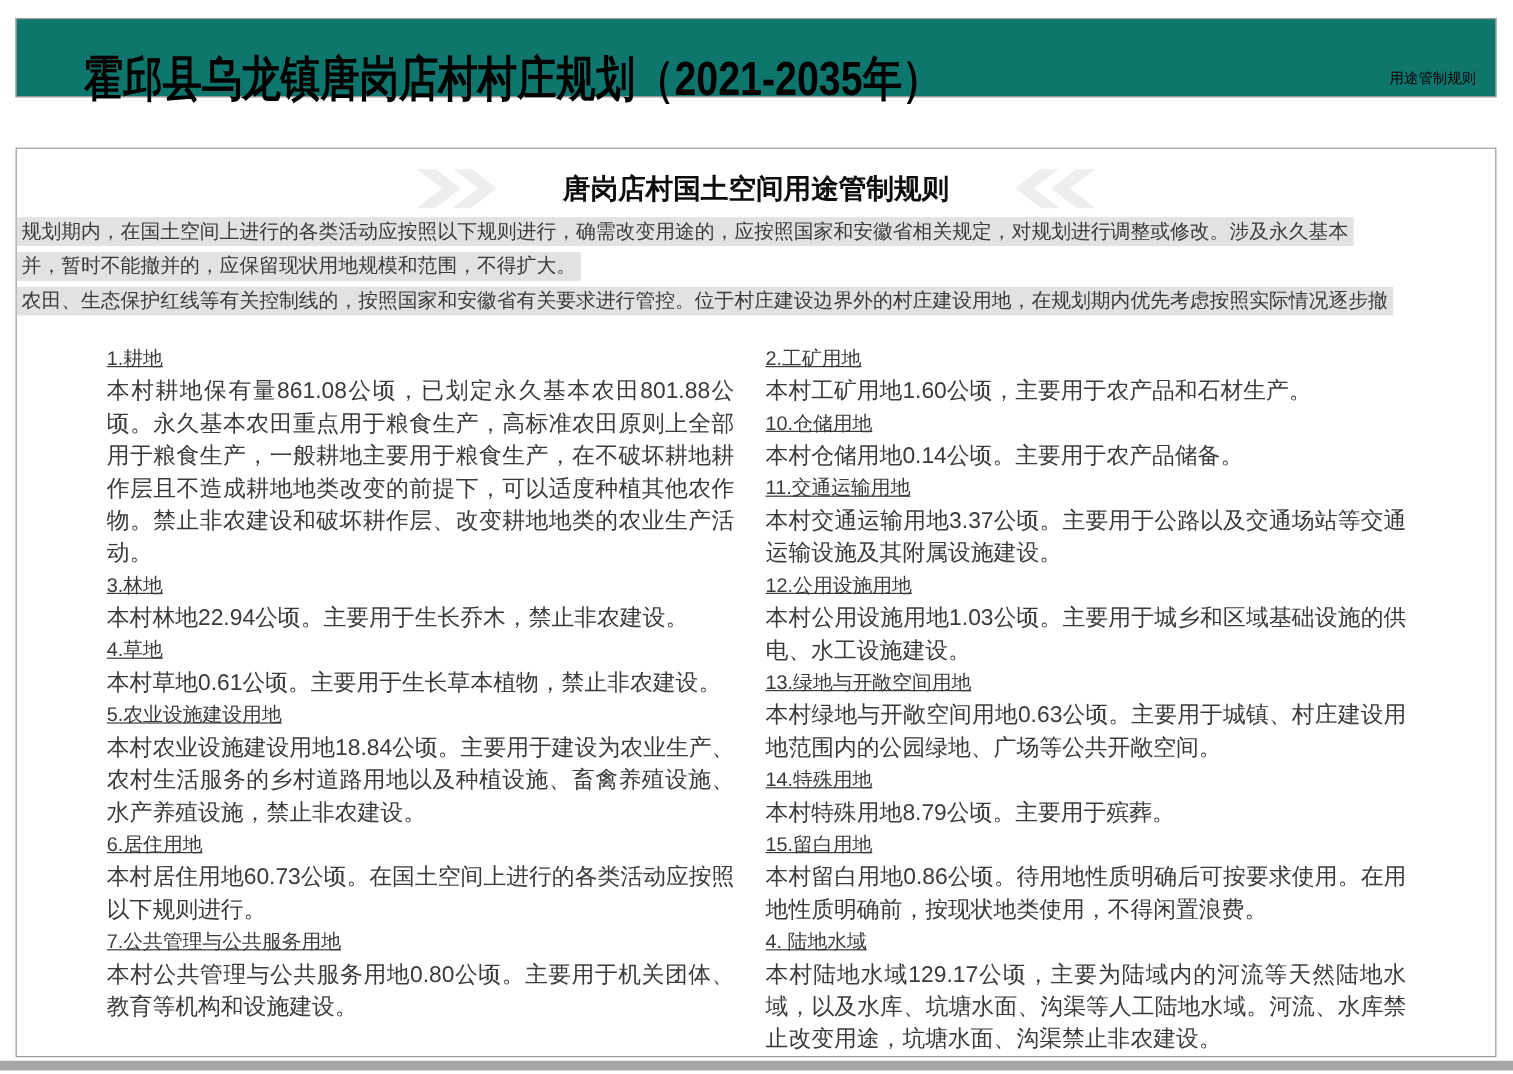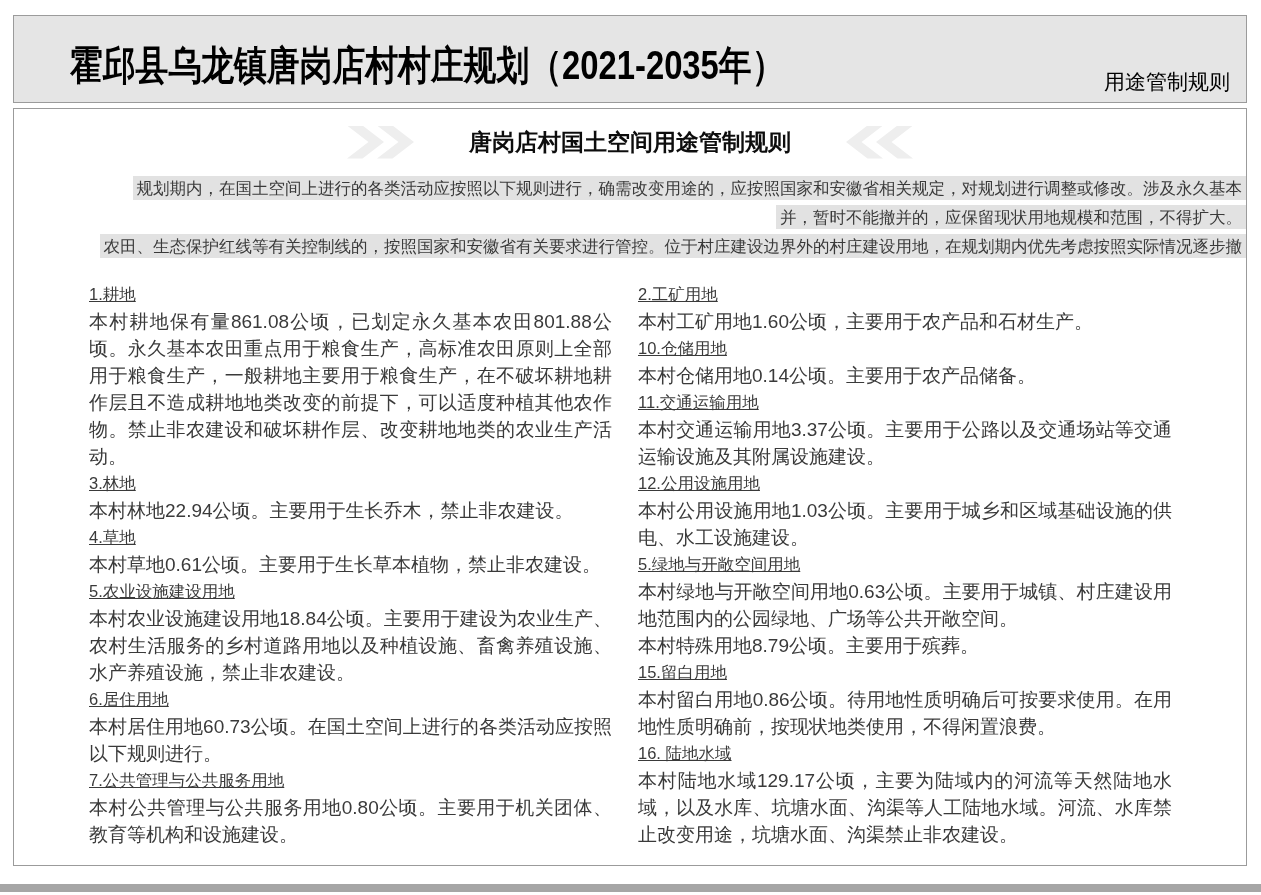--- a/index.html
+++ b/index.html
@@ -11,54 +11,54 @@
     --title:#000000;
   }
   *{box-sizing:border-box;}
   html,body{margin:0;padding:0;}
   body{
     width:1261px;height:895px;position:relative;background:#ffffff;
     font-family:"Liberation Sans", sans-serif;color:var(--text);
     overflow:hidden;
   }
   .header-box{
-    position:absolute;left:13px;top:15px;width:1234px;height:88px;
-    border:1px solid var(--border);background:#e5e5e5;
+    position:absolute;left:13px;top:15px;width:1234px;height:66px;
+    border:1px solid var(--border);background:#0f766e;
   }
   .page-title{
     position:absolute;left:56px;top:22px;
     font-size:40px;font-weight:bold;color:var(--title);
     white-space:nowrap;display:inline-block;
     transform:scaleX(0.82);transform-origin:left center;
     letter-spacing:0px;
   }
   .corner-label{
     position:absolute;right:16px;bottom:6px;
-    font-size:21px;color:#000;white-space:nowrap;
+    font-size:12px;color:#000;white-space:nowrap;
   }
   .content-box{
-    position:absolute;left:13px;top:108px;width:1234px;height:758px;
+    position:absolute;left:13px;top:123px;width:1234px;height:758px;
     border:1px solid var(--border);background:#fff;
   }
   .heading-row{
     margin-top:15px;display:flex;align-items:center;justify-content:center;gap:55px;
     height:36px;
   }
   .section-heading{
     font-size:23px;font-weight:bold;color:#0d0d0d;white-space:nowrap;
   }
   .chev-group{display:flex;align-items:center;}
   .chev{
     display:inline-block;width:37px;height:33px;background:var(--chevron);
     clip-path:polygon(0 0, 42% 0, 100% 50%, 42% 100%, 0 100%, 58% 50%);
   }
   .chev + .chev{margin-left:-7px;}
   .chev-group.mirrored{transform:scaleX(-1);}
   .intro{
-    margin-top:14px;text-align:right;
+    margin-top:4px;text-align:left;
   }
   .intro-line{
     line-height:29px;font-size:16.5px;white-space:nowrap;
   }
   .hl{background:var(--highlight);padding:3px 4px;}
   .columns{
     display:flex;margin-top:20px;padding-left:75px;gap:26px;
   }
   .col-left{width:523px;}
   .col-right{width:534px;}
@@ -157,35 +157,36 @@
           <div class="item-title">11.交通运输用地</div>
           <div class="item-body">本村交通运输用地3.37公顷。主要用于公路以及交通场站等交通运输设施及其附属设施建设。</div>
         </div>
 
         <div class="item">
           <div class="item-title">12.公用设施用地</div>
           <div class="item-body">本村公用设施用地1.03公顷。主要用于城乡和区域基础设施的供电、水工设施建设。</div>
         </div>
 
         <div class="item">
-          <div class="item-title">5.绿地与开敞空间用地</div>
+          <div class="item-title">13.绿地与开敞空间用地</div>
           <div class="item-body">本村绿地与开敞空间用地0.63公顷。主要用于城镇、村庄建设用地范围内的公园绿地、广场等公共开敞空间。</div>
         </div>
 
         <div class="item">
+          <div class="item-title">14.特殊用地</div>
           <div class="item-body">本村特殊用地8.79公顷。主要用于殡葬。</div>
         </div>
 
         <div class="item">
           <div class="item-title">15.留白用地</div>
           <div class="item-body">本村留白用地0.86公顷。待用地性质明确后可按要求使用。在用地性质明确前，按现状地类使用，不得闲置浪费。</div>
         </div>
 
         <div class="item">
-          <div class="item-title">16. 陆地水域</div>
+          <div class="item-title">4. 陆地水域</div>
           <div class="item-body">本村陆地水域129.17公顷，主要为陆域内的河流等天然陆地水域，以及水库、坑塘水面、沟渠等人工陆地水域。河流、水库禁止改变用途，坑塘水面、沟渠禁止非农建设。</div>
         </div>
       </div>
   </div>
 
 </div>
 
 <div class="footer-bar"></div>
 
 </body></html>

